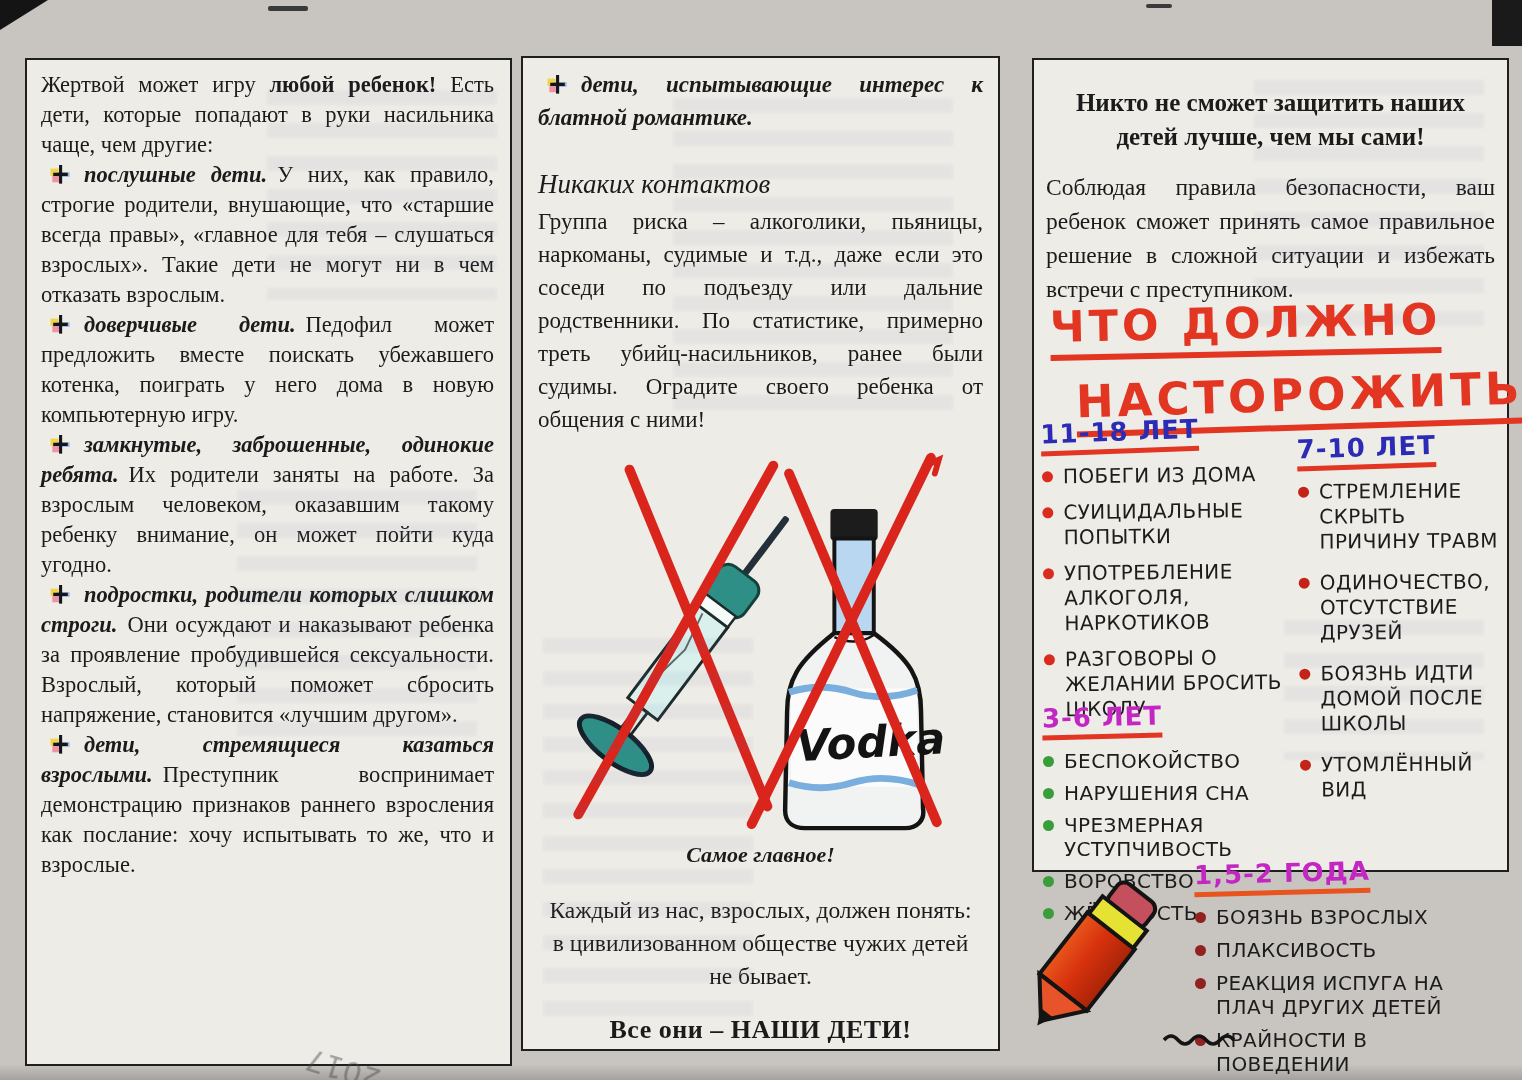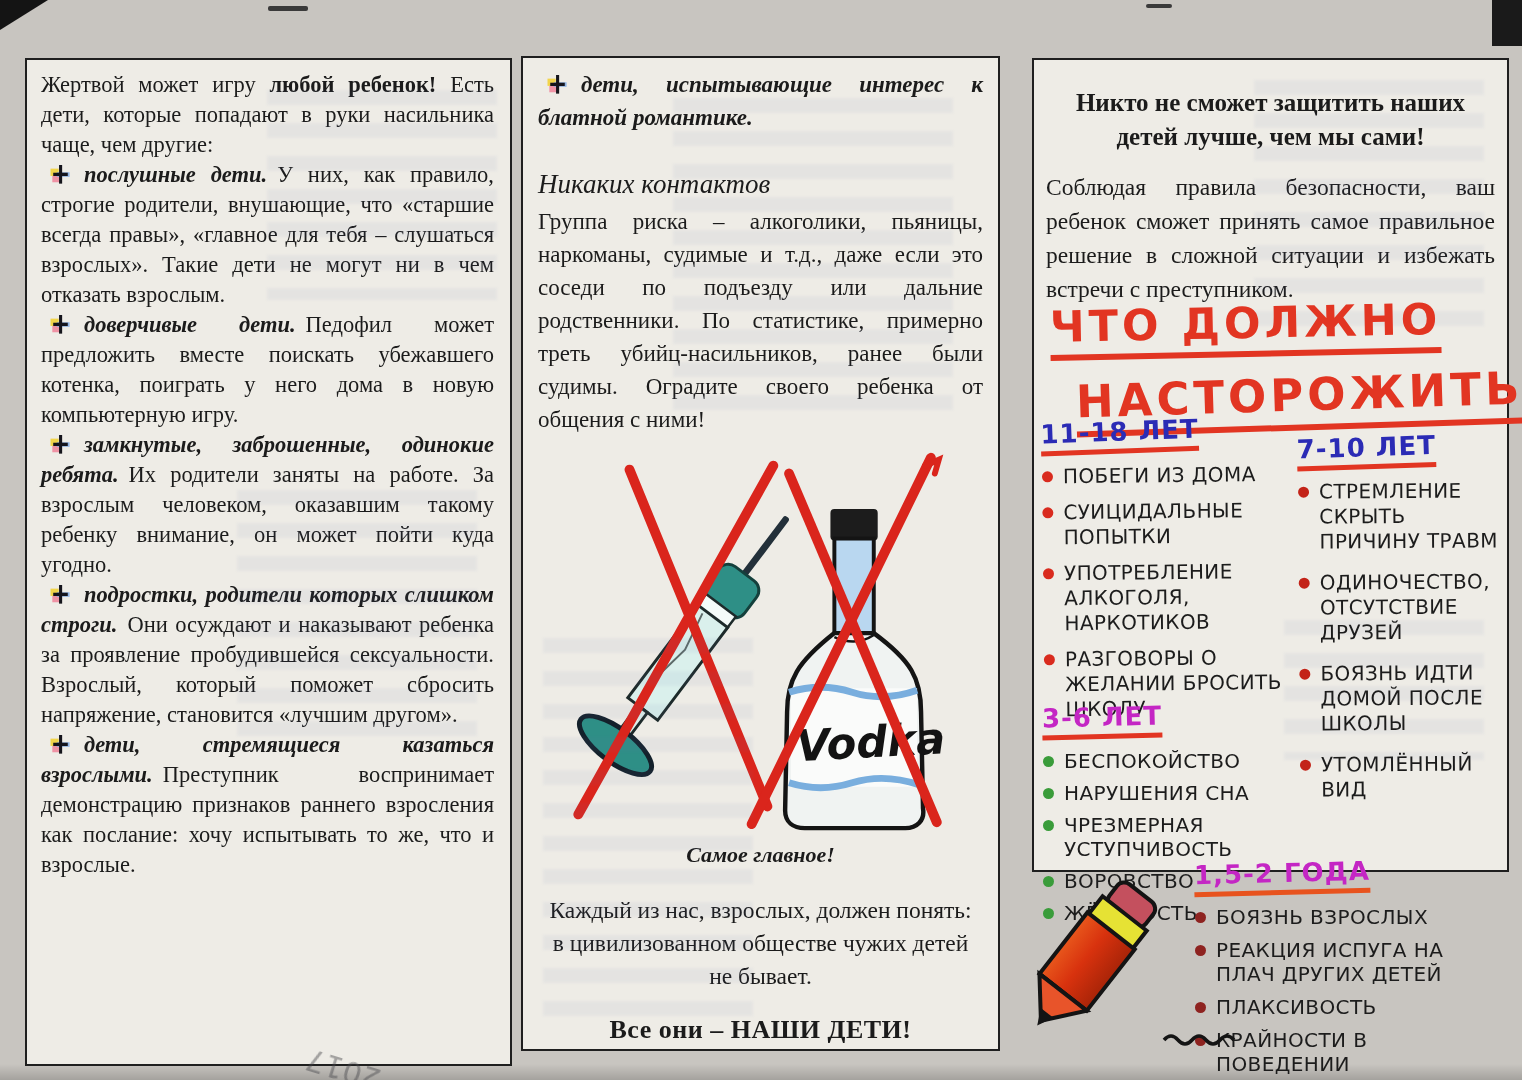--- a/index.html
+++ b/index.html
@@ -212,22 +212,22 @@
       <li>ЧРЕЗМЕРНАЯ УСТУПЧИВОСТЬ</li>
       <li>ВОРОВСТВО</li>
       <li>ЖЁСТКОСТЬ</li>
     </ul>
   </div>
 
   <div class="grp" id="grp-152">
     <span class="grp-label">1,5-2 ГОДА</span>
     <ul>
       <li>БОЯЗНЬ ВЗРОСЛЫХ</li>
+      <li>ПЛАКСИВОСТЬ</li>
       <li>РЕАКЦИЯ ИСПУГА НА ПЛАЧ ДРУГИХ ДЕТЕЙ</li>
-      <li>ПЛАКСИВОСТЬ</li>
       <li>КРАЙНОСТИ В ПОВЕДЕНИИ</li>
     </ul>
   </div>
 
   <svg class="crayon" width="240" height="178" viewBox="0 0 240 178">
     <defs>
       <linearGradient id="crayonBody" x1="0" y1="0" x2="1" y2="0">
         <stop offset="0" stop-color="#e8571c"></stop>
         <stop offset=".45" stop-color="#d8320e"></stop>
         <stop offset="1" stop-color="#a82408"></stop>

